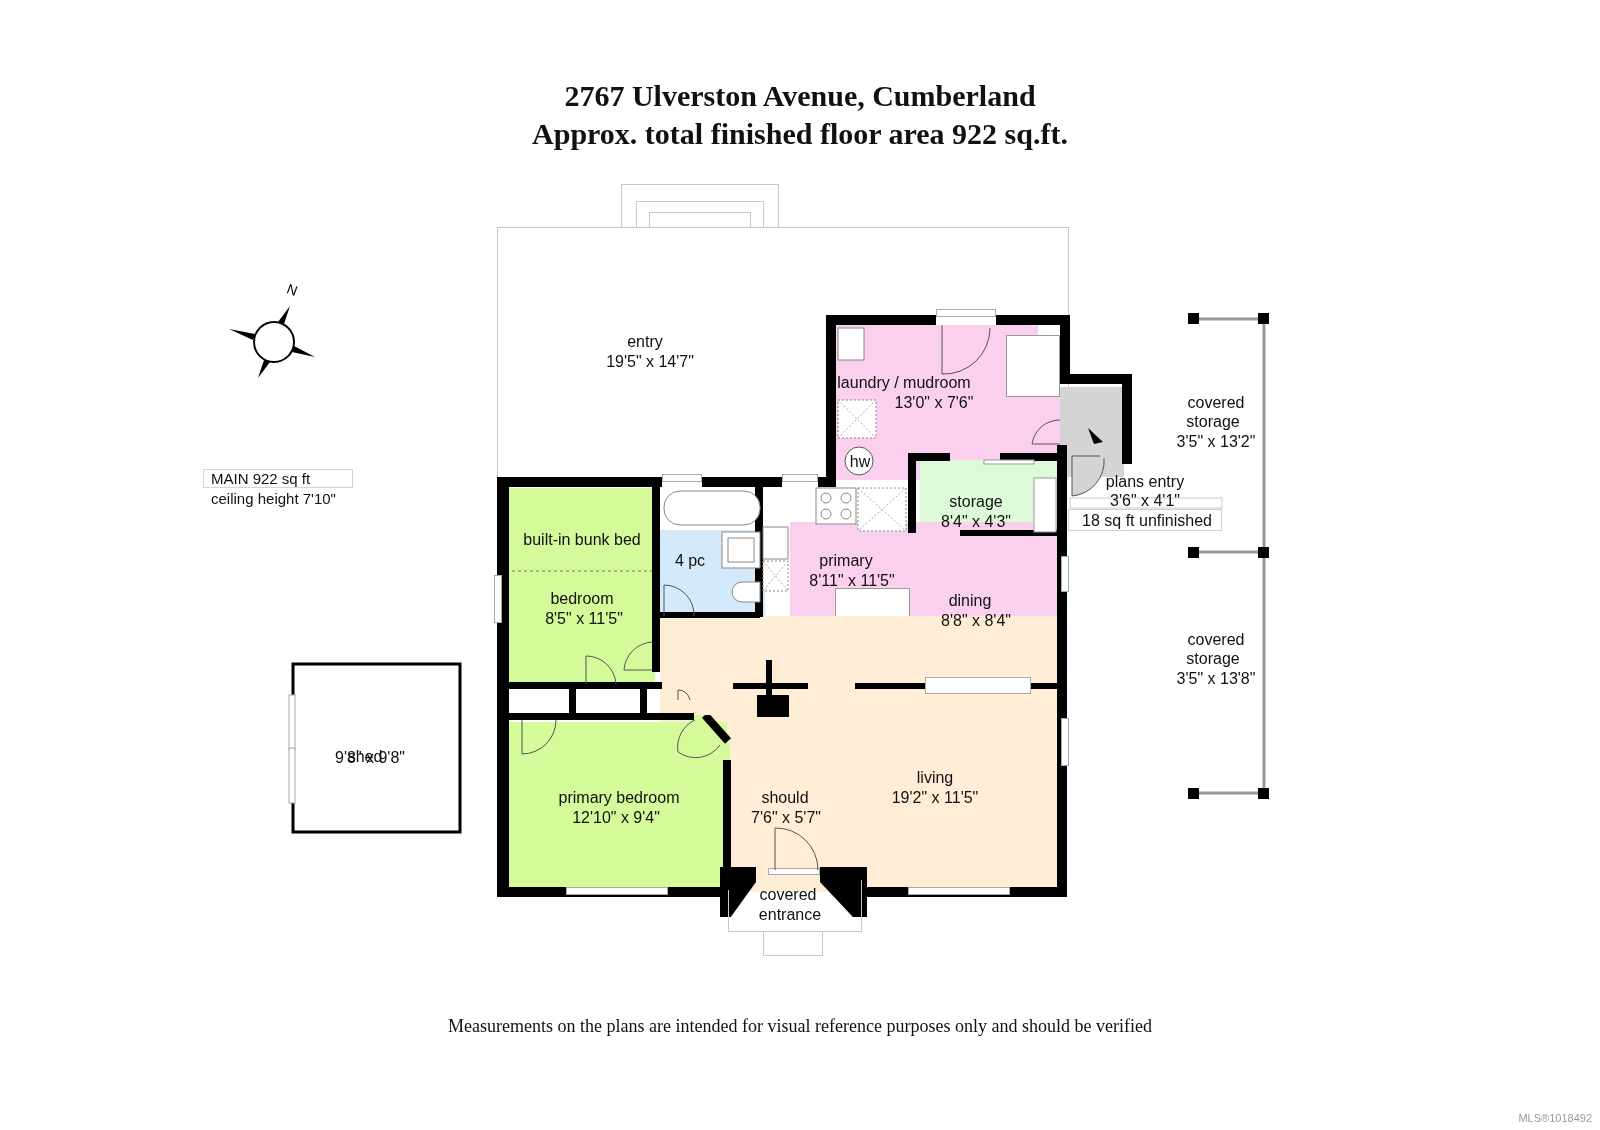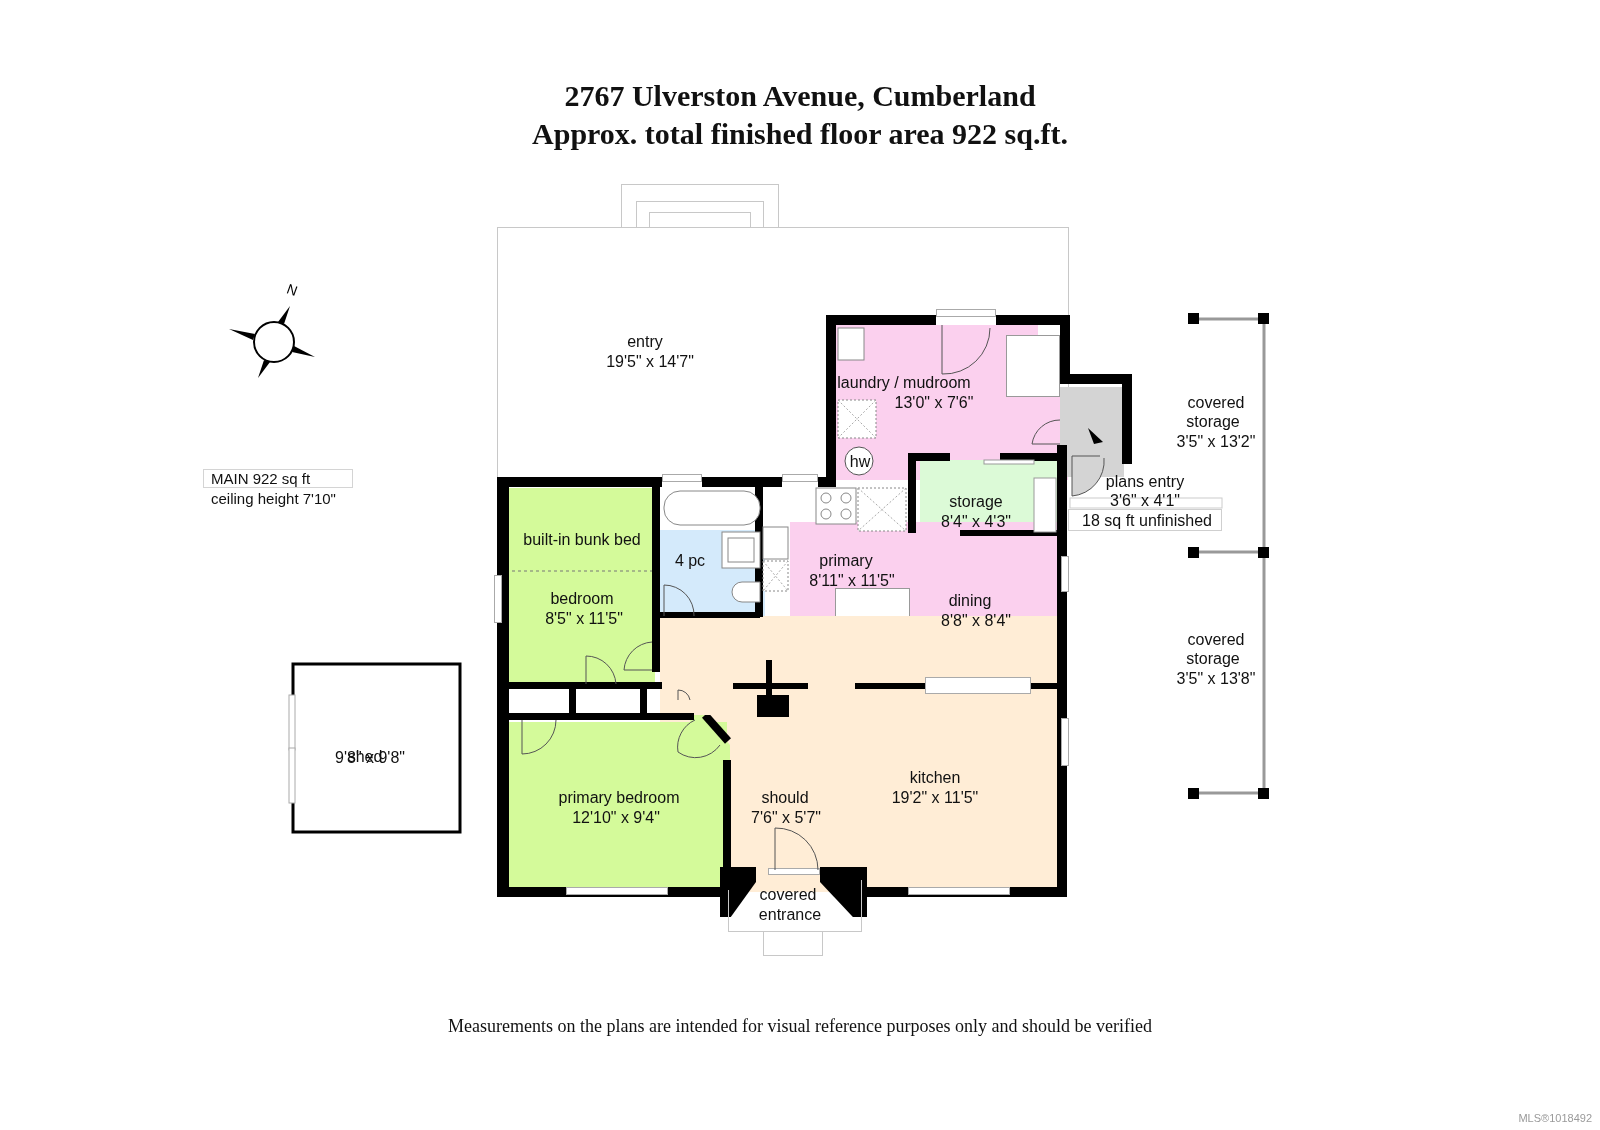--- a/index.html
+++ b/index.html
@@ -228,21 +228,21 @@
 
 <div class="lbl" style="left:365px;top:747px;">shed</div>
 <div class="lbl" style="left:370px;top:748px;">9'8" x 9'8"</div>
 
 <div class="lbl" style="left:619px;top:788px;">primary bedroom</div>
 <div class="lbl" style="left:616px;top:808px;">12'10" x 9'4"</div>
 
 <div class="lbl" style="left:785px;top:788px;">should</div>
 <div class="lbl" style="left:786px;top:808px;">7'6" x 5'7"</div>
 
-<div class="lbl" style="left:935px;top:768px;">kitchen</div>
+<div class="lbl" style="left:935px;top:768px;">living</div>
 <div class="lbl" style="left:935px;top:788px;">19'2" x 11'5"</div>
 
 <div class="lbl" style="left:788px;top:885px;">covered</div>
 <div class="lbl" style="left:790px;top:905px;">entrance</div>
 
 
 <div class="disclaimer">Measurements on the plans are intended for visual reference purposes only and should be verified</div>
 <div class="mls">MLS®1018492</div>
 
 

